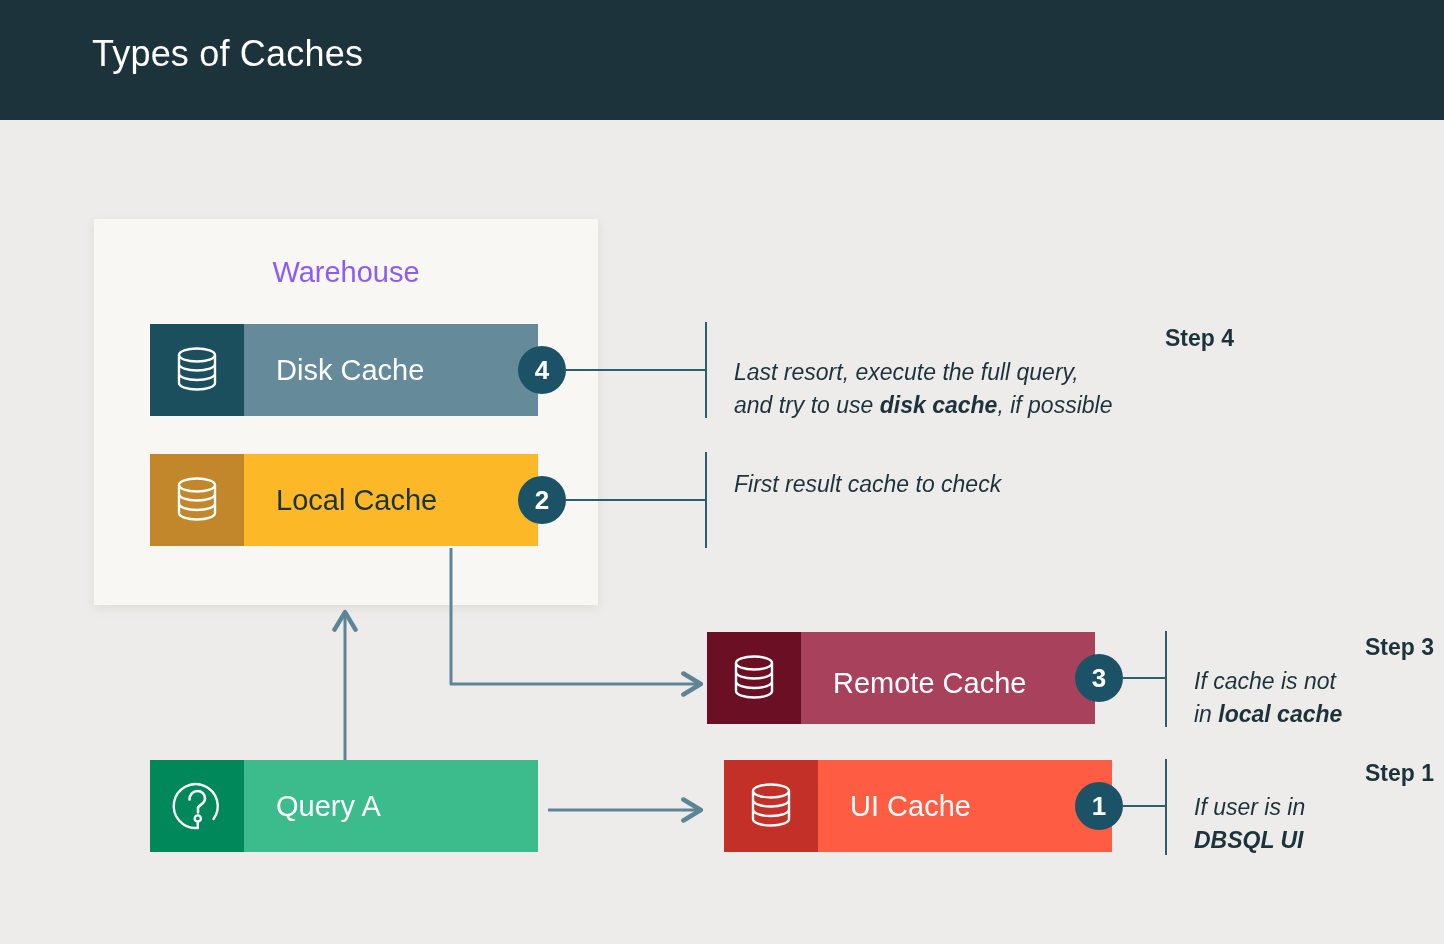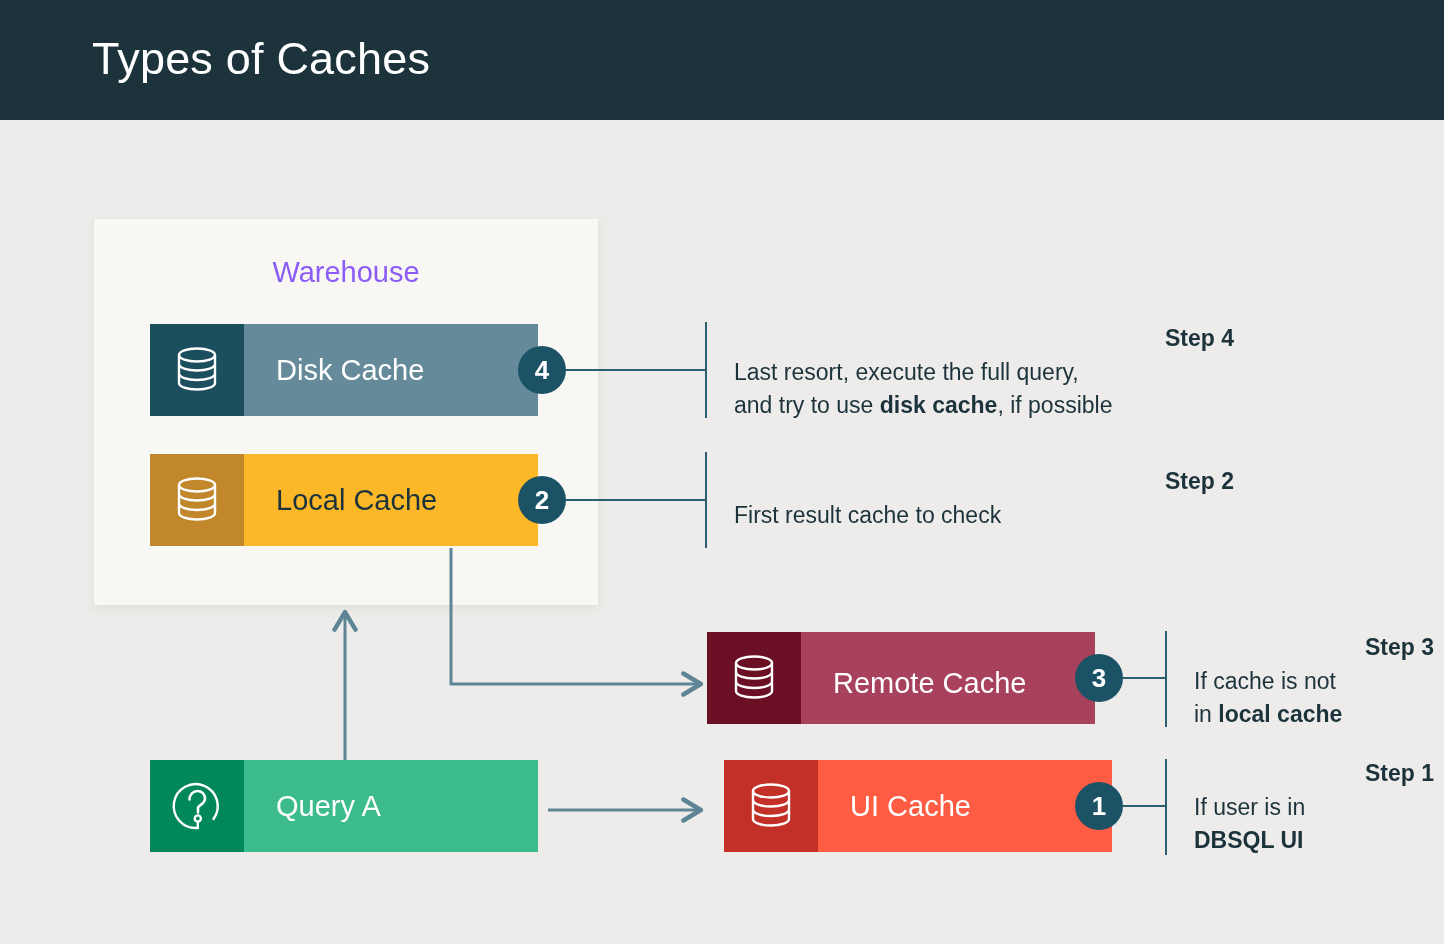--- a/index.html
+++ b/index.html
@@ -18,21 +18,21 @@
   
   #header-bar {
     position: absolute;
     left: 0; top: 0;
     width: 1444px; height: 120px;
     background: #1c333c;
   }
   #page-title {
     position: absolute;
     left: 92px; top: 33px;
-    font-size: 45px;
+    font-size: 36px;
     font-weight: 400;
     letter-spacing: 0.2px;
     color: #ffffff;
     white-space: nowrap;
   }
 
   
   #canvas {
     position: absolute;
     left: 0; top: 120px;
@@ -157,20 +157,21 @@
   .step-title {
     font-size: 23px;
     font-weight: 700;
     margin-bottom: 4px;
     text-align: right;
   }
   .step-desc {
     font-size: 23px;
     font-weight: 400;
     line-height: 1.45;
+    font-style: italic;
   }
   .step-desc b { font-weight: 700; }
 
   #step-block-4 { left: 734px; top: 205px; width: 500px; }
   #step-block-2 { left: 734px; top: 348px; width: 500px; }
   #step-block-3 { left: 1194px; top: 514px; width: 240px; }
   #step-block-1 { left: 1194px; top: 640px; width: 240px; }
 
   
   #connectors {
@@ -305,21 +306,20 @@
 
   <div class="step-block" id="step-block-4">
     <div class="step-title">Step 4</div>
     <div class="step-desc">
       <span>Last resort, execute the full query,</span><br>
       <span>and try to use </span><b>disk cache</b><span>, if possible</span>
     </div>
   </div>
 
   <div class="step-block" id="step-block-2">
-    <div class="step-title">Step 2</div>
     <div class="step-desc">
       <span>First result cache to check</span>
     </div>
   </div>
 
   <div class="step-block" id="step-block-3">
     <div class="step-title">Step 3</div>
     <div class="step-desc">
       <span>If cache is not</span><br>
       <span>in </span><b>local cache</b>

